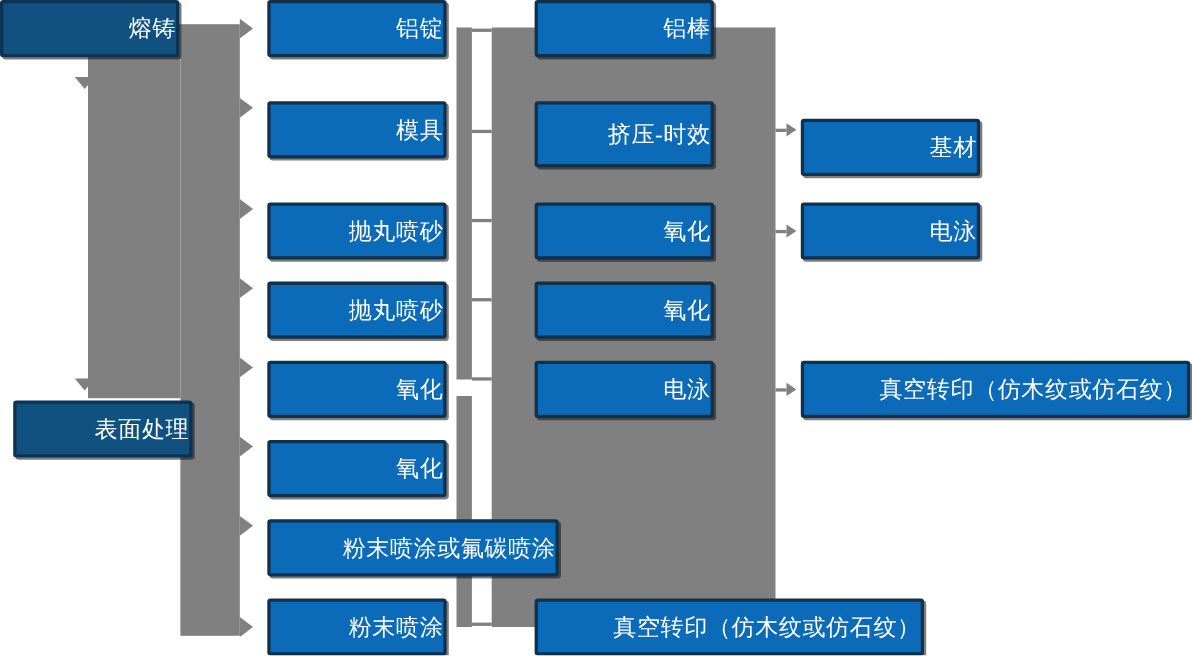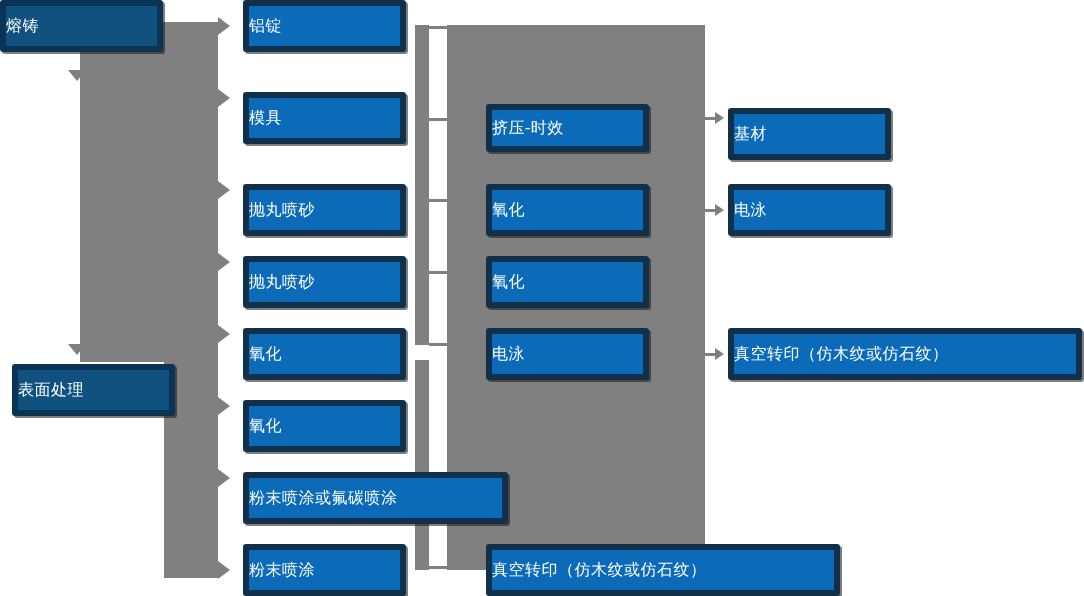--- a/index.html
+++ b/index.html
@@ -62,25 +62,25 @@
     border-bottom: 6px solid transparent;
     border-left: 9px solid #808080;
   }
 
   
   .box {
     position: absolute;
     box-sizing: border-box;
     display: flex;
     align-items: center;
-    justify-content: flex-start;
+    justify-content: flex-end;
     color: #ffffff;
-    font-size: 16px;
+    font-size: 21px;
     letter-spacing: 0.5px;
-    border: 6px solid #000000;
+    border: 3px solid #000000;
     border-radius: 3px;
     box-shadow: 2px 2px 0 rgba(20,20,20,0.55);
     white-space: nowrap;
     user-select: none;
   }
   .box.dark {
     background: #11517F;
     border-color: #0a3354;
   }
   .box.light {
@@ -159,21 +159,24 @@
   <div class="box light" style="left:243px; top:400px; width:163px; height:52px;">
     <span>氧化</span>
   </div>
   <div class="box light" style="left:243px; top:472px; width:265px; height:52px;">
     <span>粉末喷涂或氟碳喷涂</span>
   </div>
   <div class="box light" style="left:243px; top:544px; width:163px; height:52px;">
     <span>粉末喷涂</span>
   </div>
 
-  <div class="box light" style="left:486px; top:104px; width:163px; height:48px;font-family:Liberation Serif, serif;">
+  <div class="box light" style="left:486px; top:0px; width:163px; height:52px;">
+    <span>铝棒</span>
+  </div>
+  <div class="box light" style="left:486px; top:92px; width:163px; height:60px;font-family:Liberation Serif, serif;">
     <span>挤压-时效</span>
   </div>
   <div class="box light" style="left:486px; top:184px; width:163px; height:52px;">
     <span>氧化</span>
   </div>
   <div class="box light" style="left:486px; top:256px; width:163px; height:52px;">
     <span>氧化</span>
   </div>
   <div class="box light" style="left:486px; top:328px; width:163px; height:52px;">
     <span>电泳</span>

